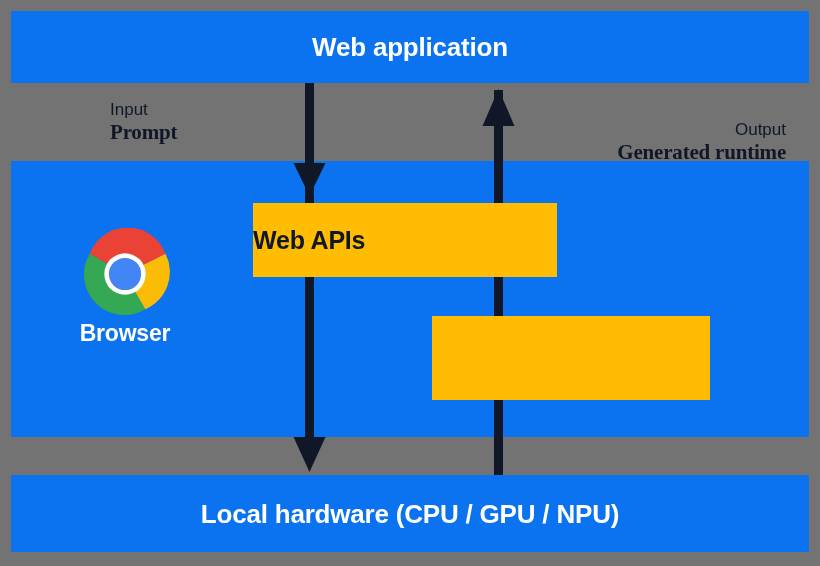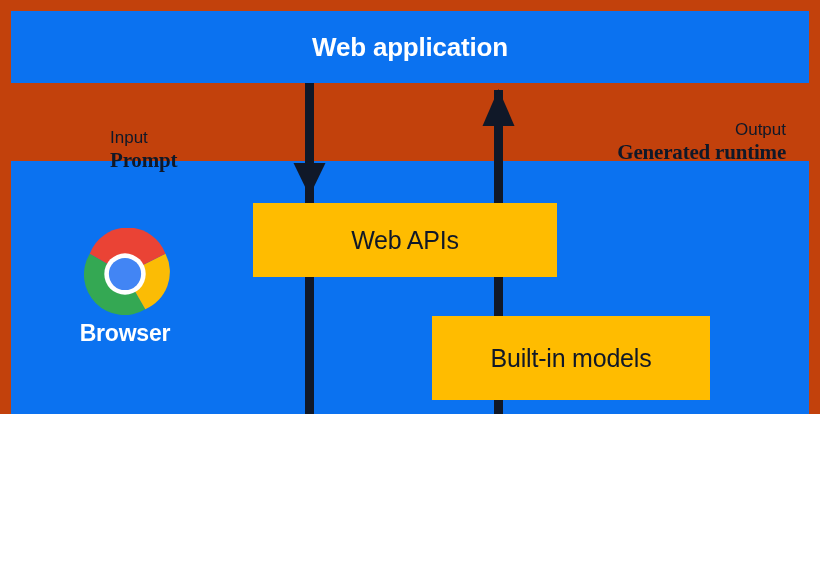--- a/index.html
+++ b/index.html
@@ -7,22 +7,22 @@
     padding: 0;
     background: #ffffff;
   }
   body {
     font-family: "Liberation Sans", sans-serif;
     -webkit-font-smoothing: antialiased;
   }
   #diagram {
     position: relative;
     width: 820px;
-    height: 414px;
-    background: #c2410c;
+    height: 566px;
+    background: #737373;
     overflow: hidden;
   }
 
   
   .bar {
     position: absolute;
     background: #0B72F0;
     box-sizing: border-box;
   }
   #bar-web-application {
@@ -89,23 +89,22 @@
     pointer-events: none;
   }
 
   
   .yellow-box {
     position: absolute;
     background: #FFBC00;
     color: #101828;
     display: flex;
     align-items: center;
-    justify-content: center;
     text-align: center;
-    font-weight: normal;
+    font-weight: bold;
     line-height: 1.22;
     box-sizing: border-box;
   }
   #box-web-apis {
     left: 253px;
     top: 203px;
     width: 304px;
     height: 74px;
     font-size: 25px;
     letter-spacing: -0.2px;
@@ -136,40 +135,42 @@
     font-weight: bold;
     font-size: 21px;
     display: block;
     letter-spacing: -0.2px;
     font-family: Liberation Serif, serif;
   }
   #note-input {
     left: 110px;
     top: 100px;
     text-align: left;
-    margin-top: 28px;
   }
   #note-output {
     right: 34px;
     top: 100px;
     text-align: right;
     margin-top: 20px;
   }
 </style>
 </head>
 <body>
 
 <div id="diagram">
 
   <div class="bar" id="bar-web-application">
     <div class="bar-label">Web application</div>
   </div>
 
   <div class="bar" id="bar-browser"></div>
 
+  <div class="bar" id="bar-local-hardware">
+    <div class="bar-label">Local hardware (CPU / GPU / NPU)</div>
+  </div>
 
   <div id="browser-group">
     <svg id="chrome-logo" viewBox="0 0 100 100" aria-label="Chrome logo">
 
       <path d="M50 50 L11.7 27.9 A44 44 0 0 0 72.1 88.3 L50 50 Z" fill="#34A853"></path>
 
       <path d="M50 50 L72.1 88.3 A44 44 0 0 0 94 27.9 L50 50 Z" fill="#FBBC05"></path>
 
       <path d="M50 50 L94 27.9 A44 44 0 0 0 11.7 27.9 L50 50 Z" fill="#EA4335"></path>
 
@@ -192,21 +193,21 @@
       <polygon points="482.5,126 514.5,126 498.5,89" fill="#101828"></polygon>
     </g>
   </svg>
 
   <div class="yellow-box" id="box-web-apis">
     <span>Web APIs</span>
   </div>
 
   <div class="yellow-box" id="box-builtin-models">
     <span>
-      <span>Built-in models</span><br>
+      <br>
     </span>
   </div>
 
   <div class="flow-note" id="note-input">
     <span class="note-kind">Input</span>
     <span class="note-value">Prompt</span>
   </div>
 
   <div class="flow-note" id="note-output">
     <span class="note-kind">Output</span>

